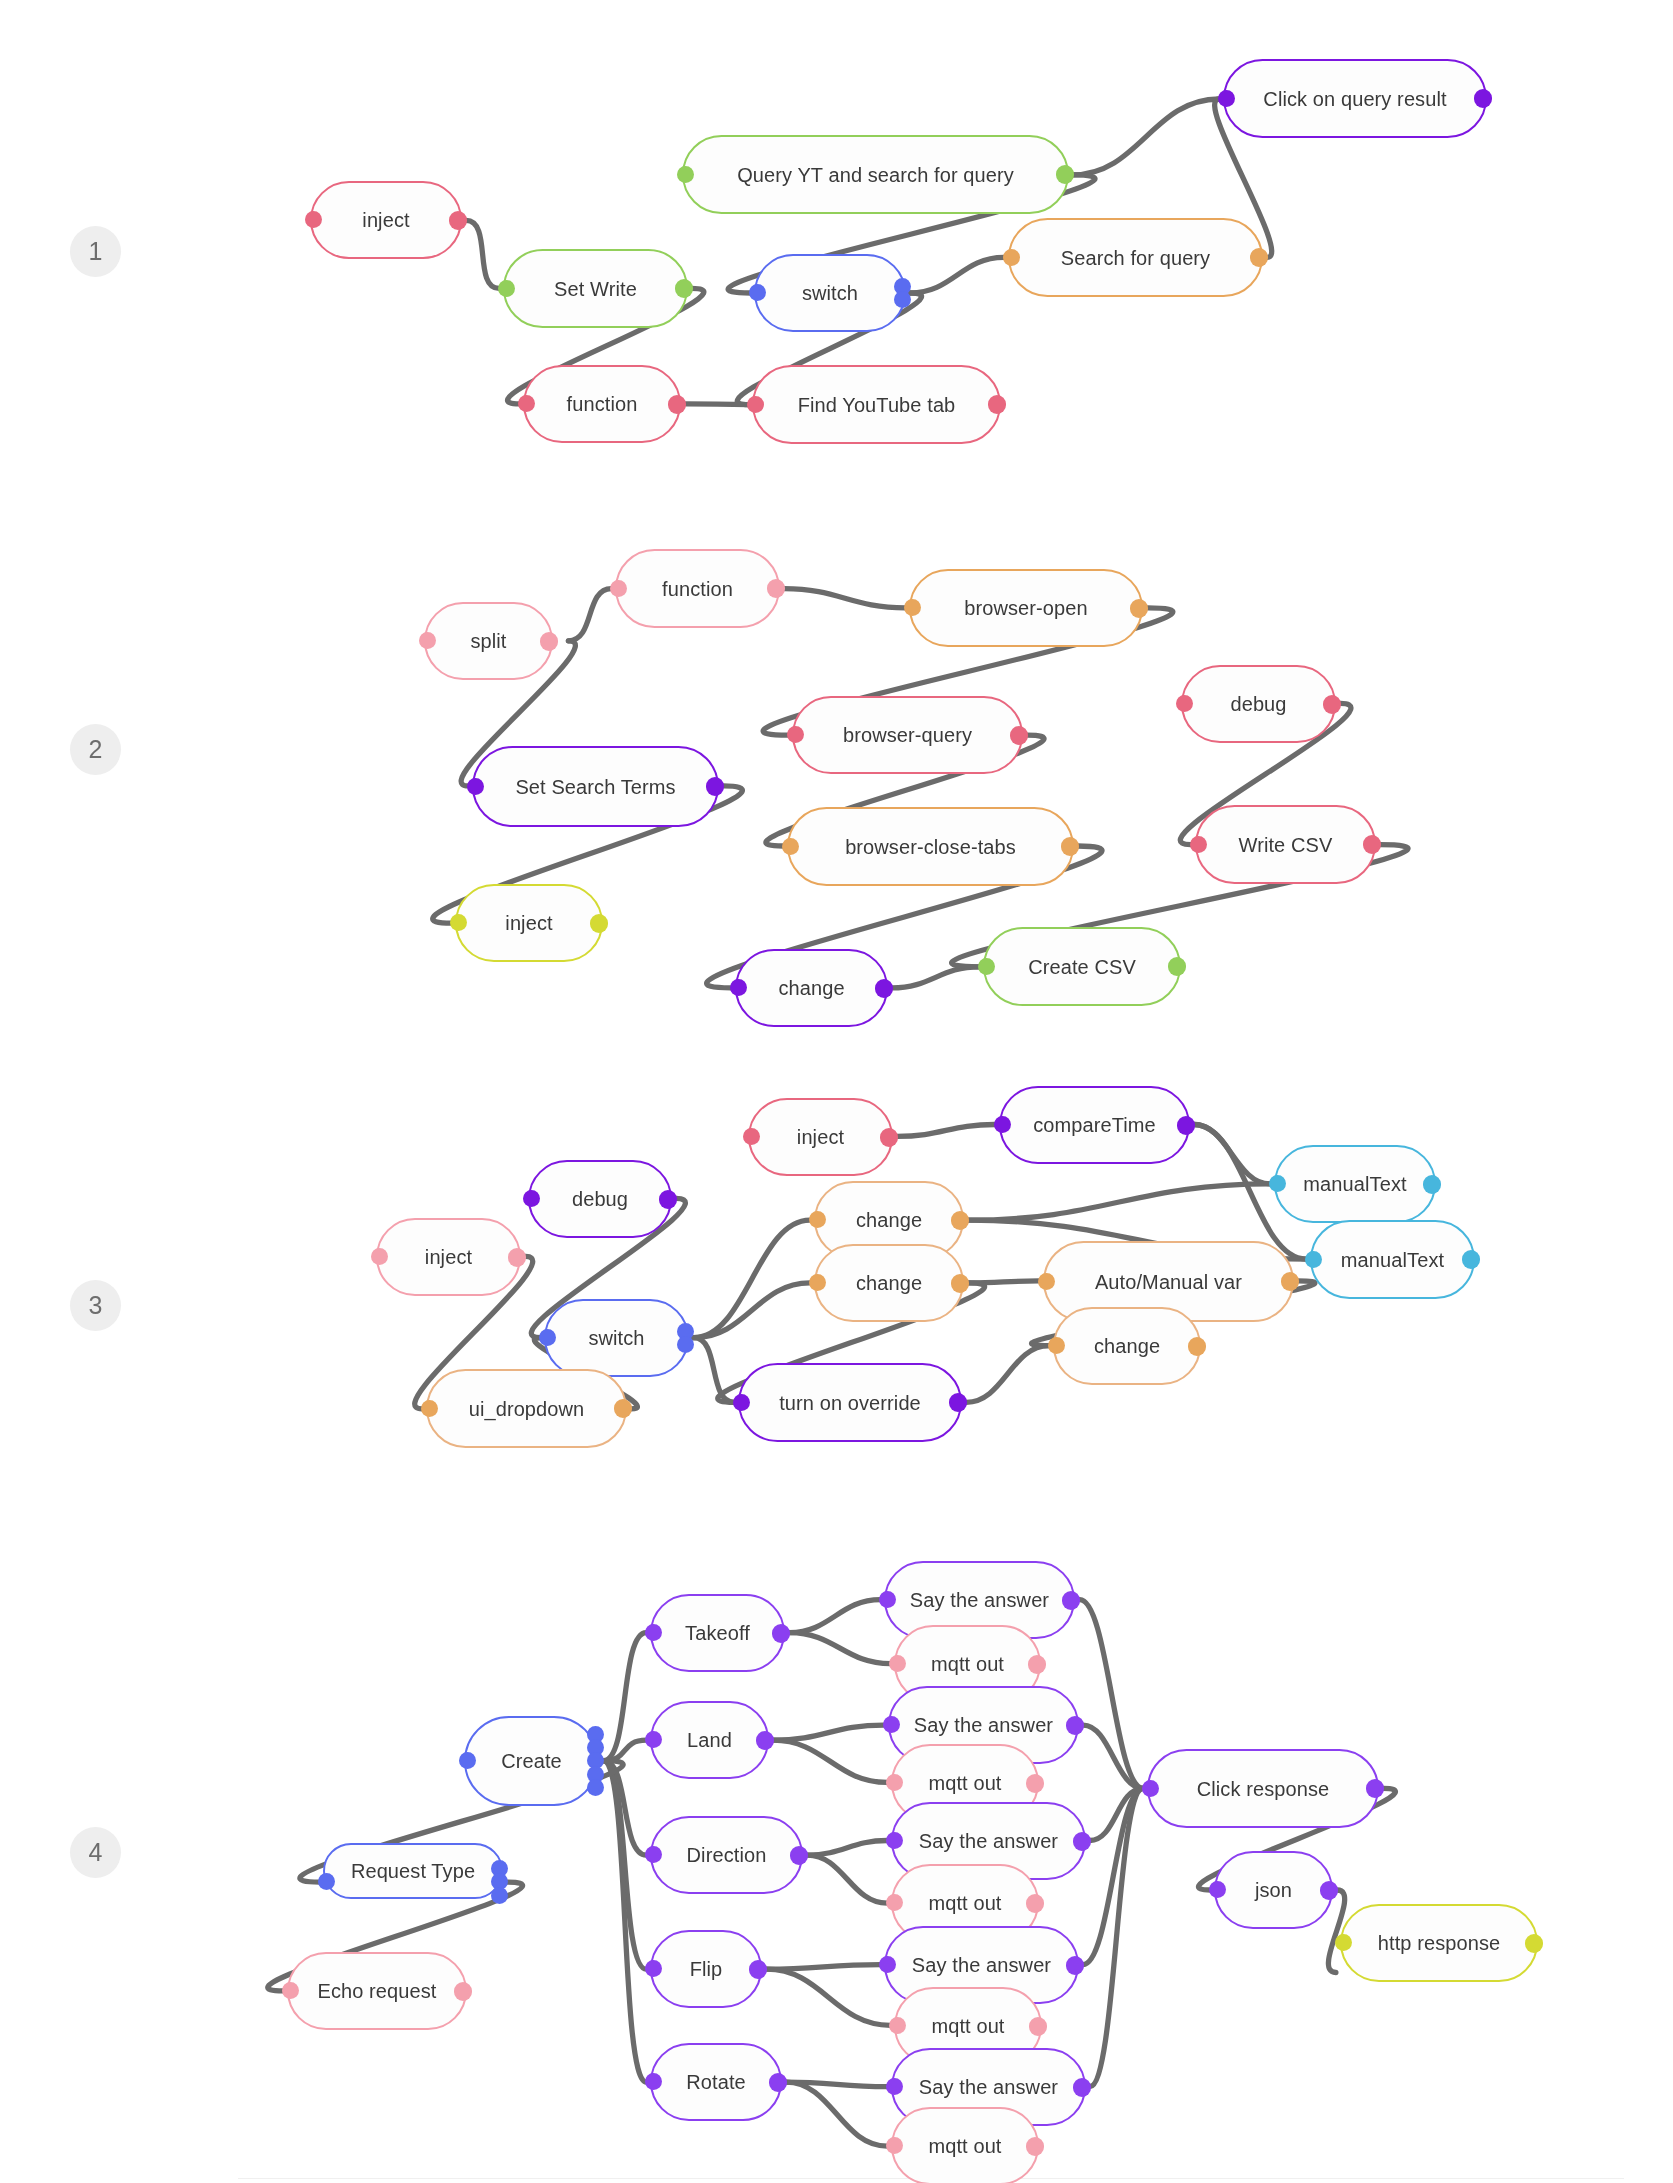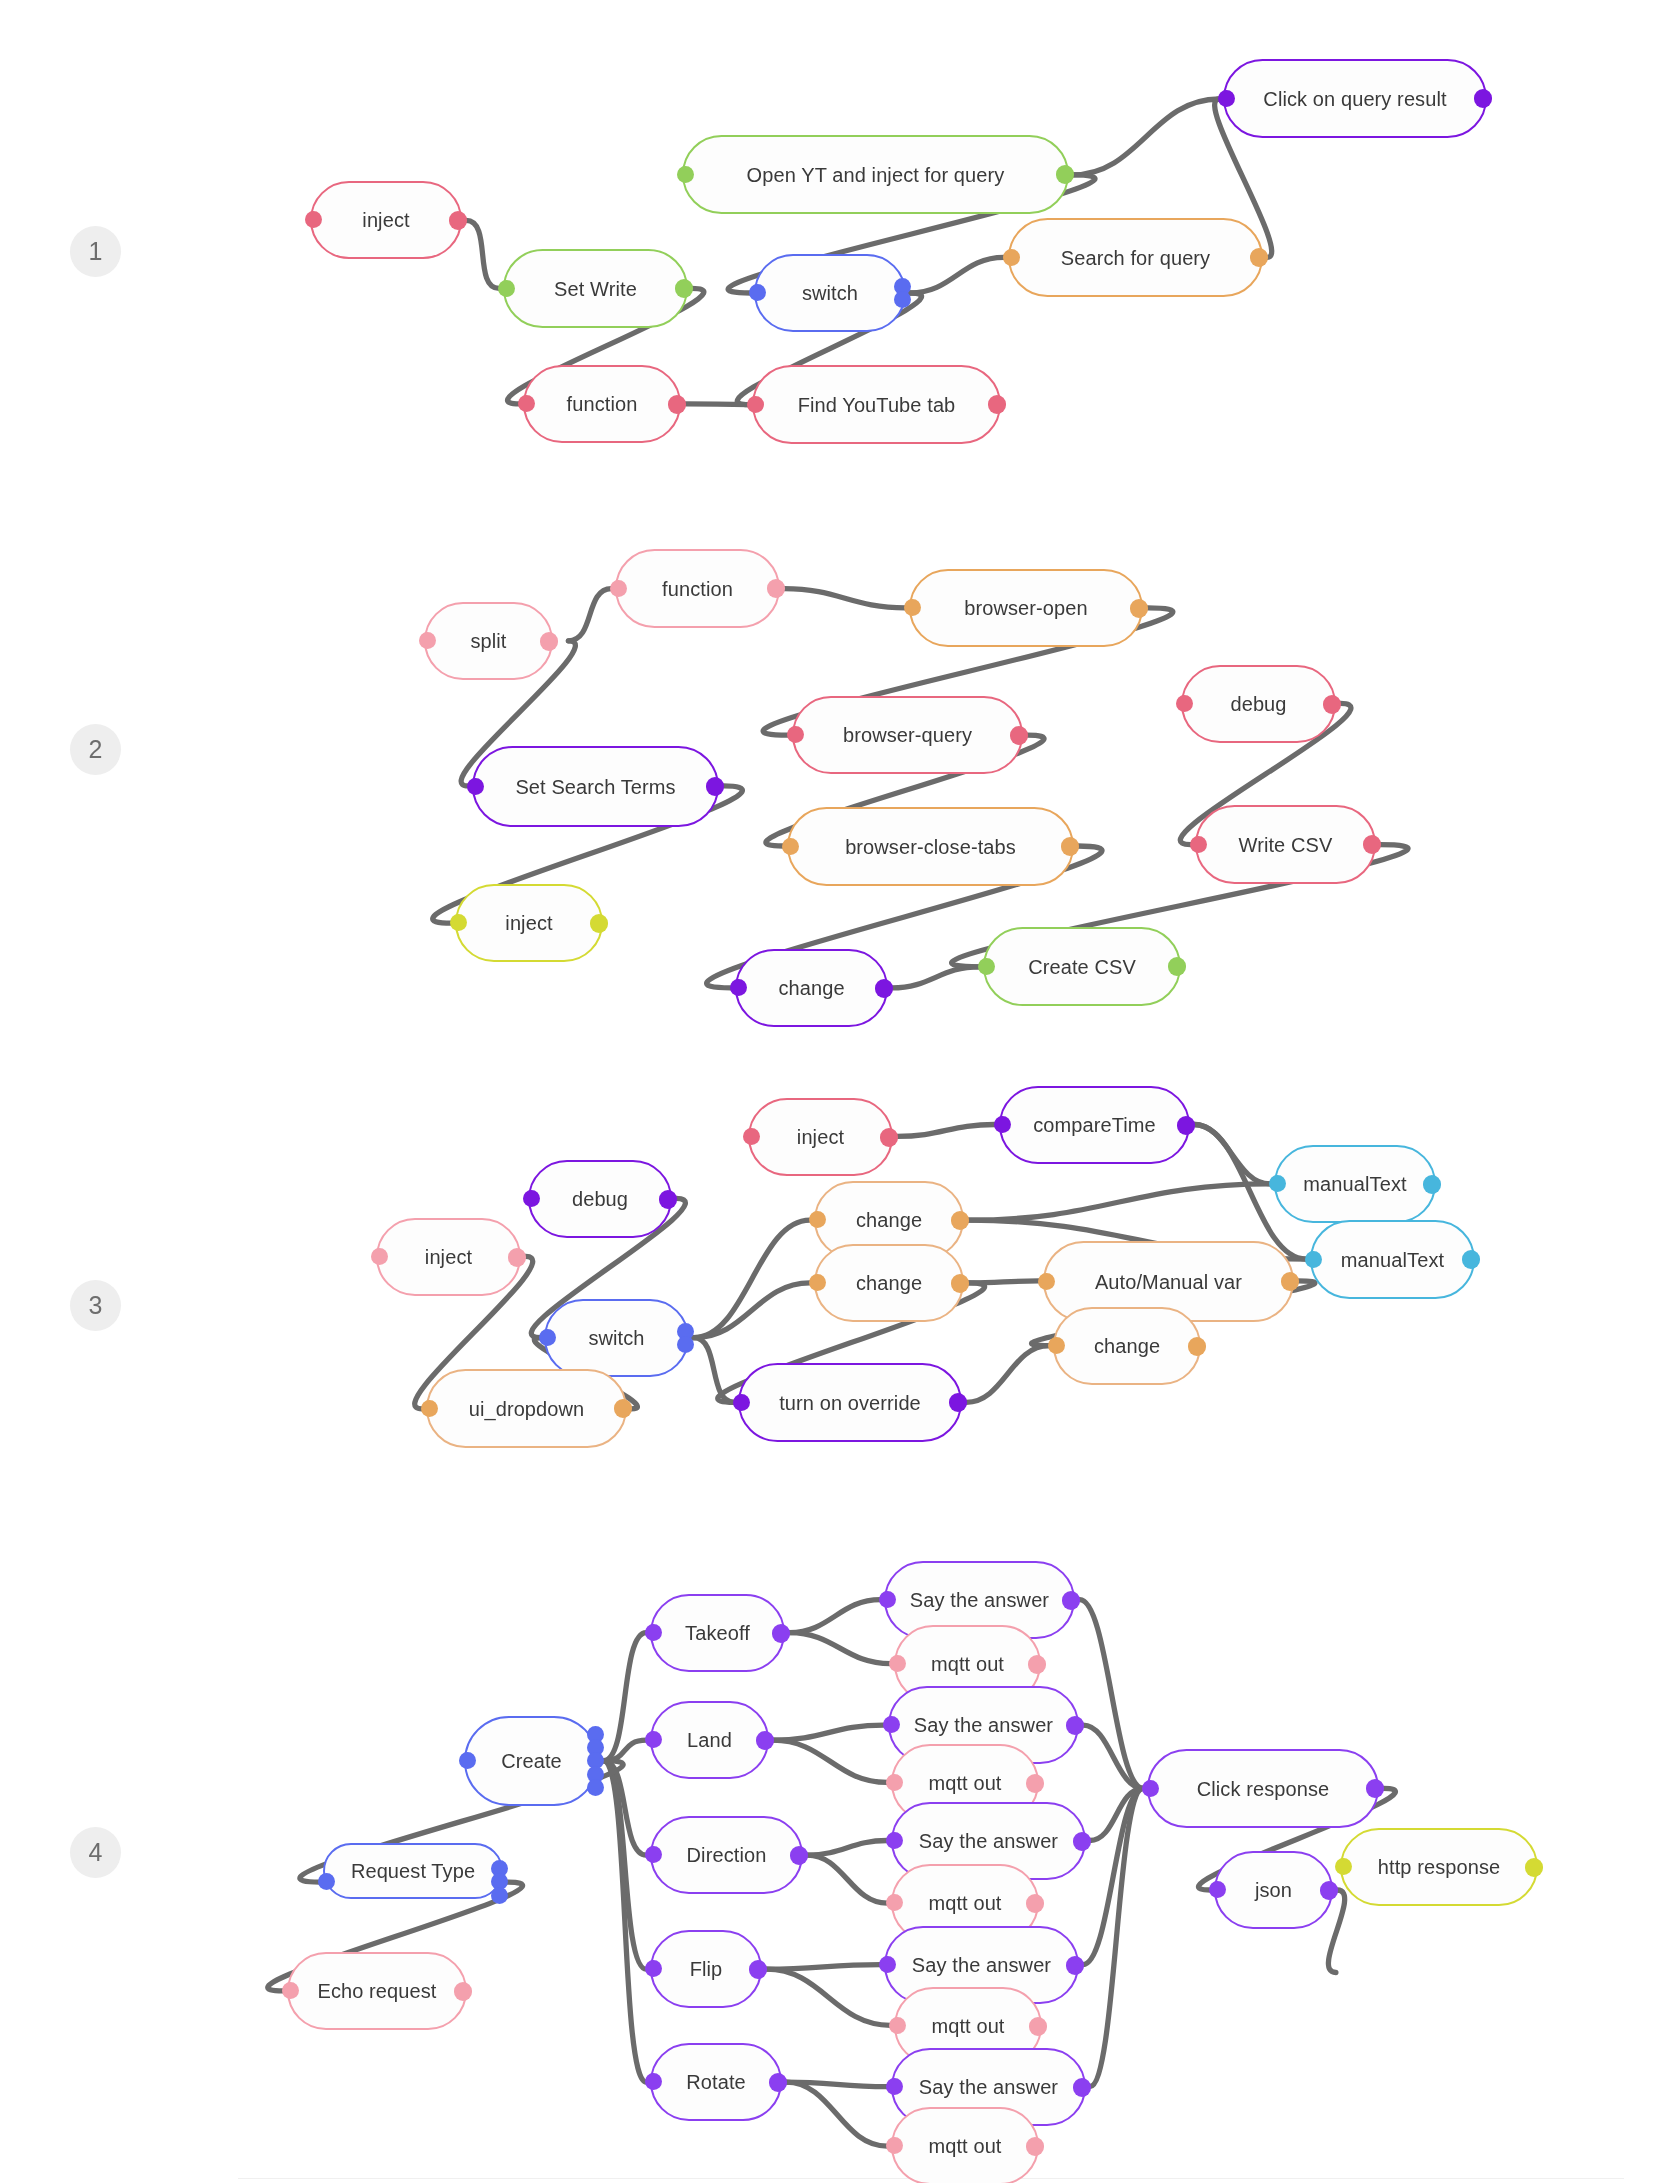--- a/index.html
+++ b/index.html
@@ -144,21 +144,21 @@
         <span class="label">inject</span>
         <span class="port in" style="background: rgb(232, 103, 127); width: 17px; height: 17px; top: 28px;"></span>
         <span class="port out" style="background: rgb(232, 103, 127); width: 18.5px; height: 18.5px; top: 28px;"></span>
       </div>
       <div class="node" style="left: 503px; top: 249px; width: 185px; height: 79px; border-color: rgb(146, 207, 90);">
         <span class="label">Set Write</span>
         <span class="port in" style="background: rgb(146, 207, 90); width: 17px; height: 17px; top: 29px;"></span>
         <span class="port out" style="background: rgb(146, 207, 90); width: 18.5px; height: 18.5px; top: 28px;"></span>
       </div>
       <div class="node" style="left: 682px; top: 135px; width: 387px; height: 79px; border-color: rgb(146, 207, 90);">
-        <span class="label">Open YT and inject for query</span>
+        <span class="label">Query YT and search for query</span>
         <span class="port in" style="background: rgb(146, 207, 90); width: 17px; height: 17px; top: 29px;"></span>
         <span class="port out" style="background: rgb(146, 207, 90); width: 18.5px; height: 18.5px; top: 28px;"></span>
       </div>
       <div class="node" style="left: 1223px; top: 59px; width: 264px; height: 79px; border-color: rgb(124, 22, 224);">
         <span class="label">Click on query result</span>
         <span class="port in" style="background: rgb(124, 22, 224); width: 17px; height: 17px; top: 29px;"></span>
         <span class="port out" style="background: rgb(124, 22, 224); width: 18.5px; height: 18.5px; top: 28px;"></span>
       </div>
       <div class="node" style="left: 754px; top: 254px; width: 152px; height: 78px; border-color: rgb(90, 108, 240);">
         <span class="label">switch</span>
@@ -376,21 +376,21 @@
       <div class="node" style="left: 884px; top: 1926px; width: 195px; height: 78px; border-color: rgb(139, 63, 240);">
         <span class="label">Say the answer</span>
         <span class="port in" style="background: rgb(139, 63, 240); width: 17px; height: 17px; top: 28px;"></span>
         <span class="port out" style="background: rgb(139, 63, 240); width: 18.5px; height: 18.5px; top: 28px;"></span>
       </div>
       <div class="node" style="left: 650px; top: 1930px; width: 112px; height: 78px; border-color: rgb(139, 63, 240);">
         <span class="label">Flip</span>
         <span class="port in" style="background: rgb(139, 63, 240); width: 17px; height: 17px; top: 28px;"></span>
         <span class="port out" style="background: rgb(139, 63, 240); width: 18.5px; height: 18.5px; top: 28px;"></span>
       </div>
-      <div class="node" style="left: 1340px; top: 1828px; width: 198px; height: 78px; border-color: rgb(212, 218, 51); text-align: right;">
+      <div class="node" style="left: 1340px; top: 1904px; width: 198px; height: 78px; border-color: rgb(212, 218, 51); text-align: right;">
         <span class="label">http response</span>
         <span class="port in" style="background: rgb(212, 218, 51); width: 17px; height: 17px; top: 28px;"></span>
         <span class="port out" style="background: rgb(212, 218, 51); width: 18.5px; height: 18.5px; top: 28px;"></span>
       </div>
       <div class="node" style="left: 287px; top: 1952px; width: 180px; height: 78px; border-color: rgb(244, 160, 173);">
         <span class="label">Echo request</span>
         <span class="port in" style="background: rgb(244, 160, 173); width: 17px; height: 17px; top: 28px;"></span>
         <span class="port out" style="background: rgb(244, 160, 173); width: 18.5px; height: 18.5px; top: 28px;"></span>
       </div>
       <div class="node" style="left: 894px; top: 1987px; width: 148px; height: 78px; border-color: rgb(244, 160, 173);">

